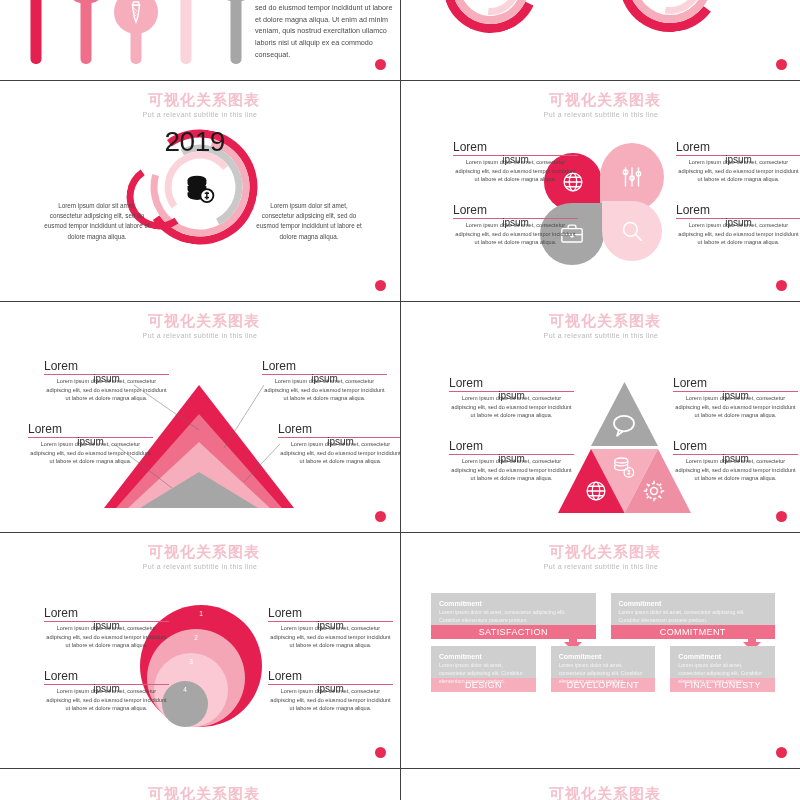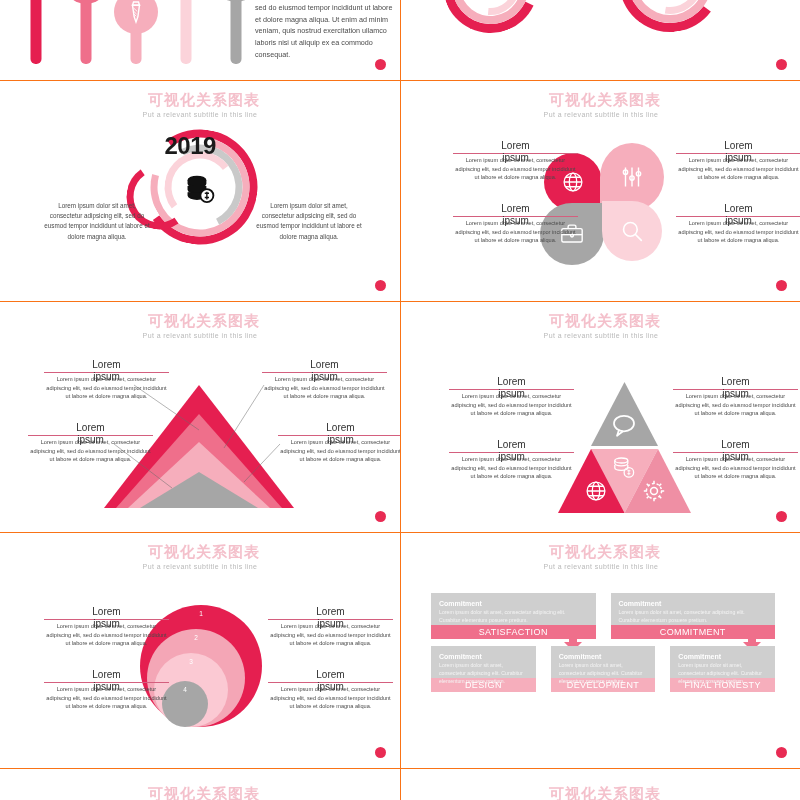--- a/index.html
+++ b/index.html
@@ -7,21 +7,21 @@
     width:800px;height:800px;
     background:#f2f2f2;
     font-family:"Liberation Sans","DejaVu Sans",sans-serif;
     overflow:hidden;
   }
   .grid{
     width:800px;height:800px;
     display:grid;
     grid-template-columns:400px 400px;
     grid-template-rows:80px 220px 230px 235px 45px;
-    background:#f97316;
+    background:#404040;
     gap:1px 1px;
   }
   .slide{
     position:relative;
     background:#fff;
     overflow:hidden;
   }
   .slide-title{
     position:absolute;left:8px;right:0;top:10px;
     text-align:center;
@@ -65,30 +65,30 @@
 
   
   .arcbox{position:absolute;}
 
   
   .donut-c{position:absolute;left:50%;top:48%;transform:translate(-50%,-50%);
     width:115px;height:115px;}
   .ring{position:absolute;border-radius:50%;}
   .year-lbl{
     position:absolute;left:22px;top:-4px;
-    font-size:24px;color:#1b1b1b;font-weight:700;letter-spacing:-0.5px;margin-top:6px;
+    font-size:28px;color:#1b1b1b;font-weight:400;letter-spacing:-0.5px;
   }
   .side-txt{
     position:absolute;width:110px;font-size:6.3px;line-height:1.62;
     color:#4a4a4a;text-align:center;
   }
 
   
   .lbl{position:absolute;width:125px;}
-  .lbl .h1x{font-size:10px;color:#2f2f2f;text-align:center;line-height:1;}
+  .lbl .h1x{font-size:12px;color:#2f2f2f;line-height:1;}
   .lbl .rule{height:1px;background:#d45f7e;margin:2px 0 0 0;width:100%;}
   .lbl .h2x{font-size:10px;color:#2f2f2f;text-align:center;line-height:1;
     margin-top:-1px;position:relative;z-index:2;}
   .lbl .body{font-size:5.6px;line-height:1.55;color:#4a4a4a;text-align:center;
     margin-top:-7px;position:relative;z-index:1;}
 
   
   .petal{position:absolute;width:58px;height:58px;display:flex;
     align-items:center;justify-content:center;}
   .petal svg{width:26px;height:26px;}

